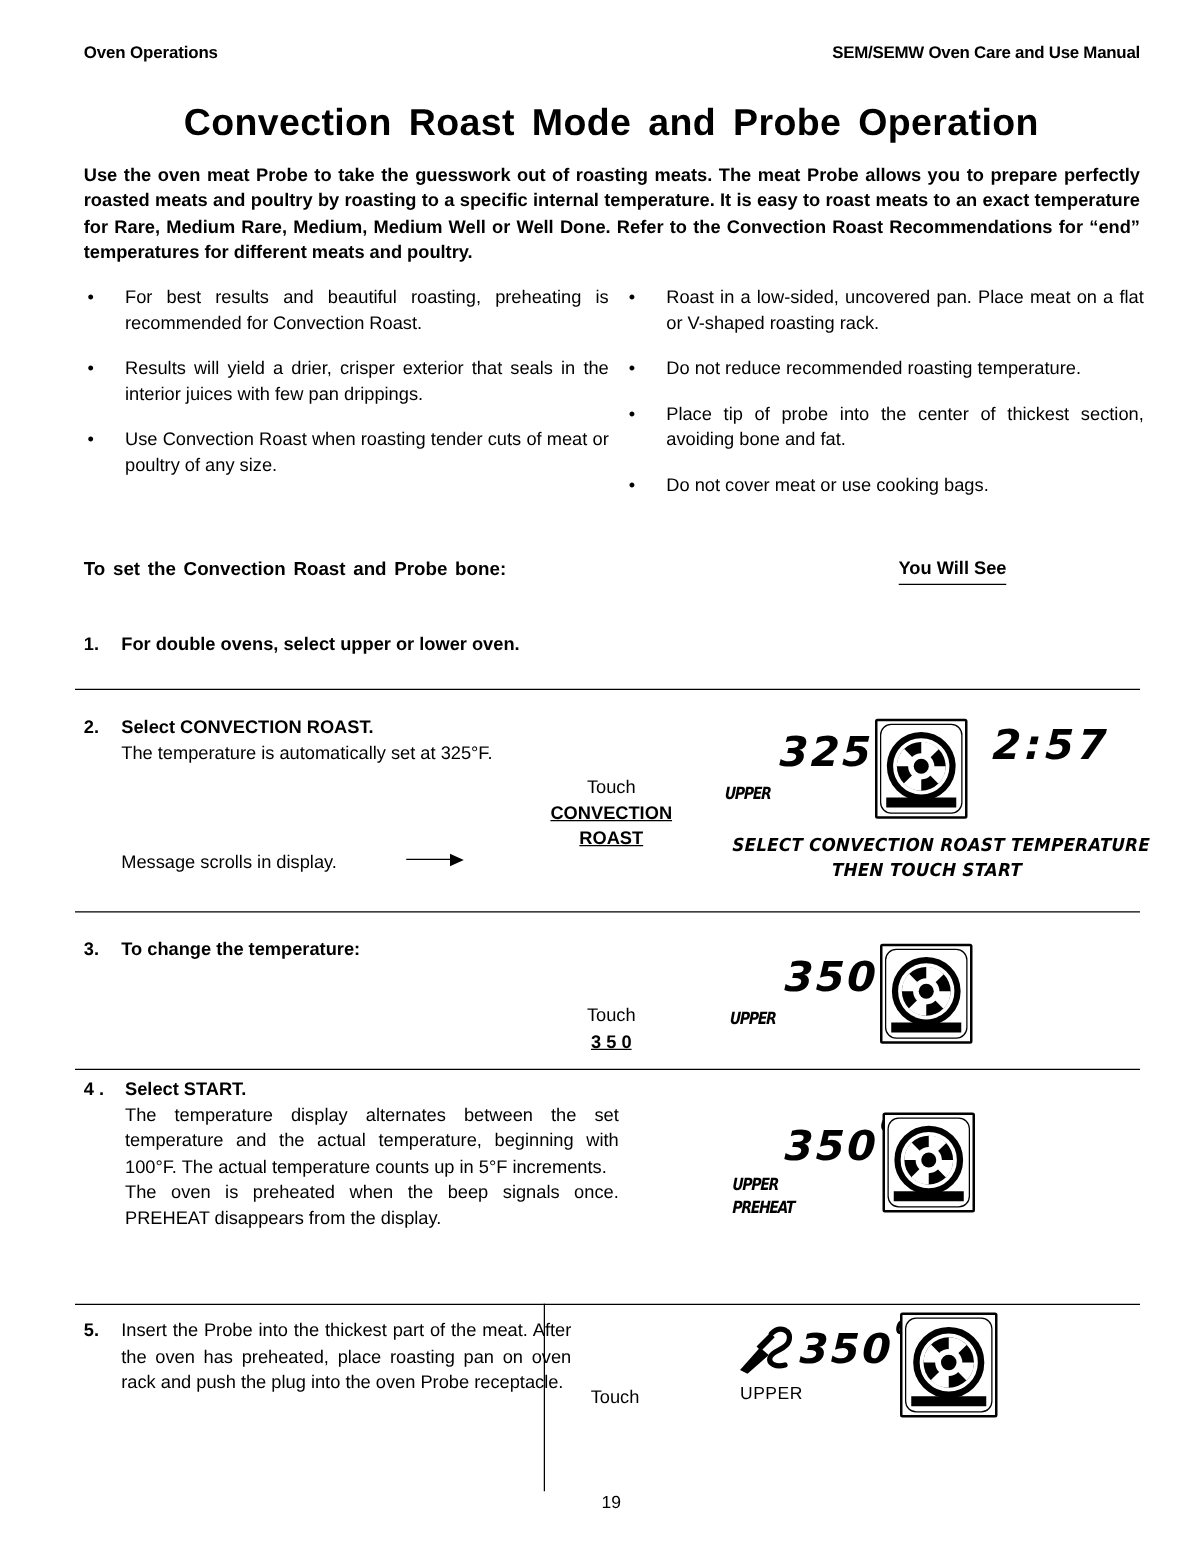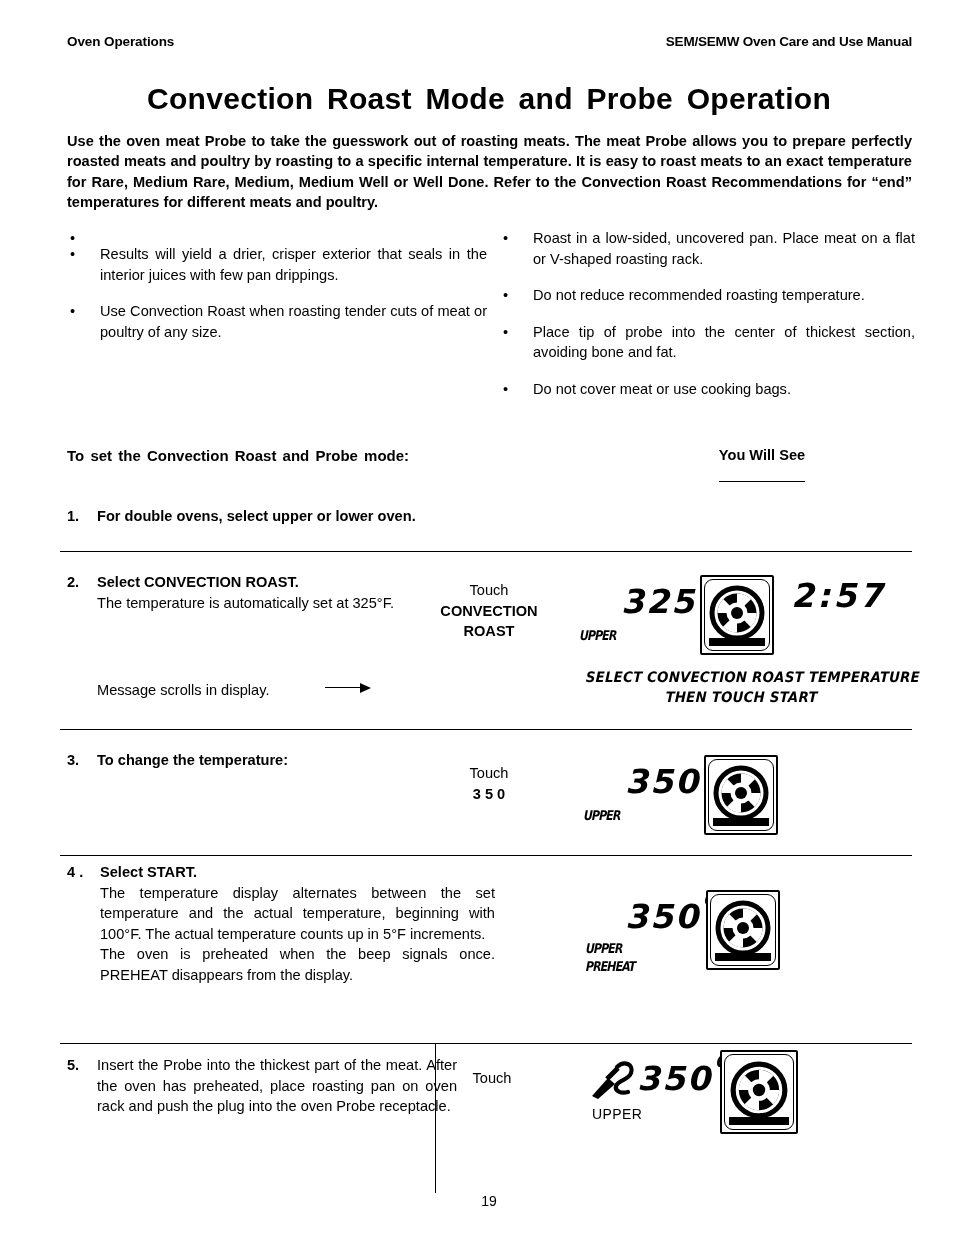--- a/index.html
+++ b/index.html
@@ -102,21 +102,21 @@
     position: absolute;
     left: 600px;
     top: 447px;
     width: 300px;
     text-align: center;
     font-size: 14.6px;
     font-weight: bold;
   }
   .you-will-see span {
     border-bottom: 1.6px solid #000;
-    padding-bottom: 18px;
+    padding-bottom: 4px;
   }
 
   
   .hr {
     position: absolute;
     left: 48px;
     width: 852px;
     height: 0;
     border-top: 1.4px solid #000;
   }
@@ -152,22 +152,22 @@
   }
   .step .body.p2 { }
 
   
   .touch {
     position: absolute;
     text-align: center;
     font-size: 14.6px;
     line-height: 20.5px;
   }
-  .touch .t-label { display: block; }
-  .touch .t-keys  { display: block; font-weight: bold; }
+  .touch .t-label { display: block; margin-top: 40px; }
+  .touch .t-keys  { display: block; font-weight: bold; text-decoration: underline; }
 
   
   .arrow-wrap {
     position: absolute;
     left: 313px;
     top: 681px;
     width: 46px;
     height: 14px;
   }
   .arrow-wrap .shaft {
@@ -312,20 +312,21 @@
     <span class="right">SEM/SEMW Oven Care and Use Manual</span>
   </div>
 
   <h1 class="doc-title">Convection Roast Mode and Probe Operation</h1>
 
   <p class="intro">Use the oven meat Probe to take the guesswork out of roasting meats.  The meat Probe allows you to prepare perfectly roasted meats and poultry by roasting to a specific internal temperature. It is easy to roast meats to an exact temperature for Rare, Medium Rare, Medium, Medium Well or Well Done. Refer to the Convection Roast Recommendations for “end” temperatures for different meats and poultry.</p>
 
   <div class="bullets left">
     <div class="bullet">
       <span class="dot">•</span>
+      <span>For best results and beautiful roasting, preheating is recommended for Convection Roast.</span>
     </div>
     <div class="bullet">
       <span class="dot">•</span>
       <span>Results will yield a drier, crisper exterior that seals in the interior juices with few pan drippings.</span>
     </div>
     <div class="bullet">
       <span class="dot">•</span>
       <span>Use Convection Roast when roasting tender cuts of meat or poultry of any size.</span>
     </div>
   </div>
@@ -342,21 +343,21 @@
     <div class="bullet">
       <span class="dot">•</span>
       <span>Place tip of probe into the center of thickest section, avoiding bone and fat.</span>
     </div>
     <div class="bullet">
       <span class="dot">•</span>
       <span>Do not cover meat or use cooking bags.</span>
     </div>
   </div>
 
-  <div class="set-heading">To set the Convection Roast  and  Probe mode:</div>
+  <div class="set-heading">To set the Convection Roast  and  Probe bone:</div>
   <div class="you-will-see">
     <span>You Will See</span>
   </div>
 
   <div class="step" style="left:55px; top:506px; width:330px; padding-left:30px;">
     <span class="num">1.</span>
     <span class="title">For double ovens, select upper or lower oven.</span>
   </div>
 
   <div class="hr" style="top:551px;"></div>

